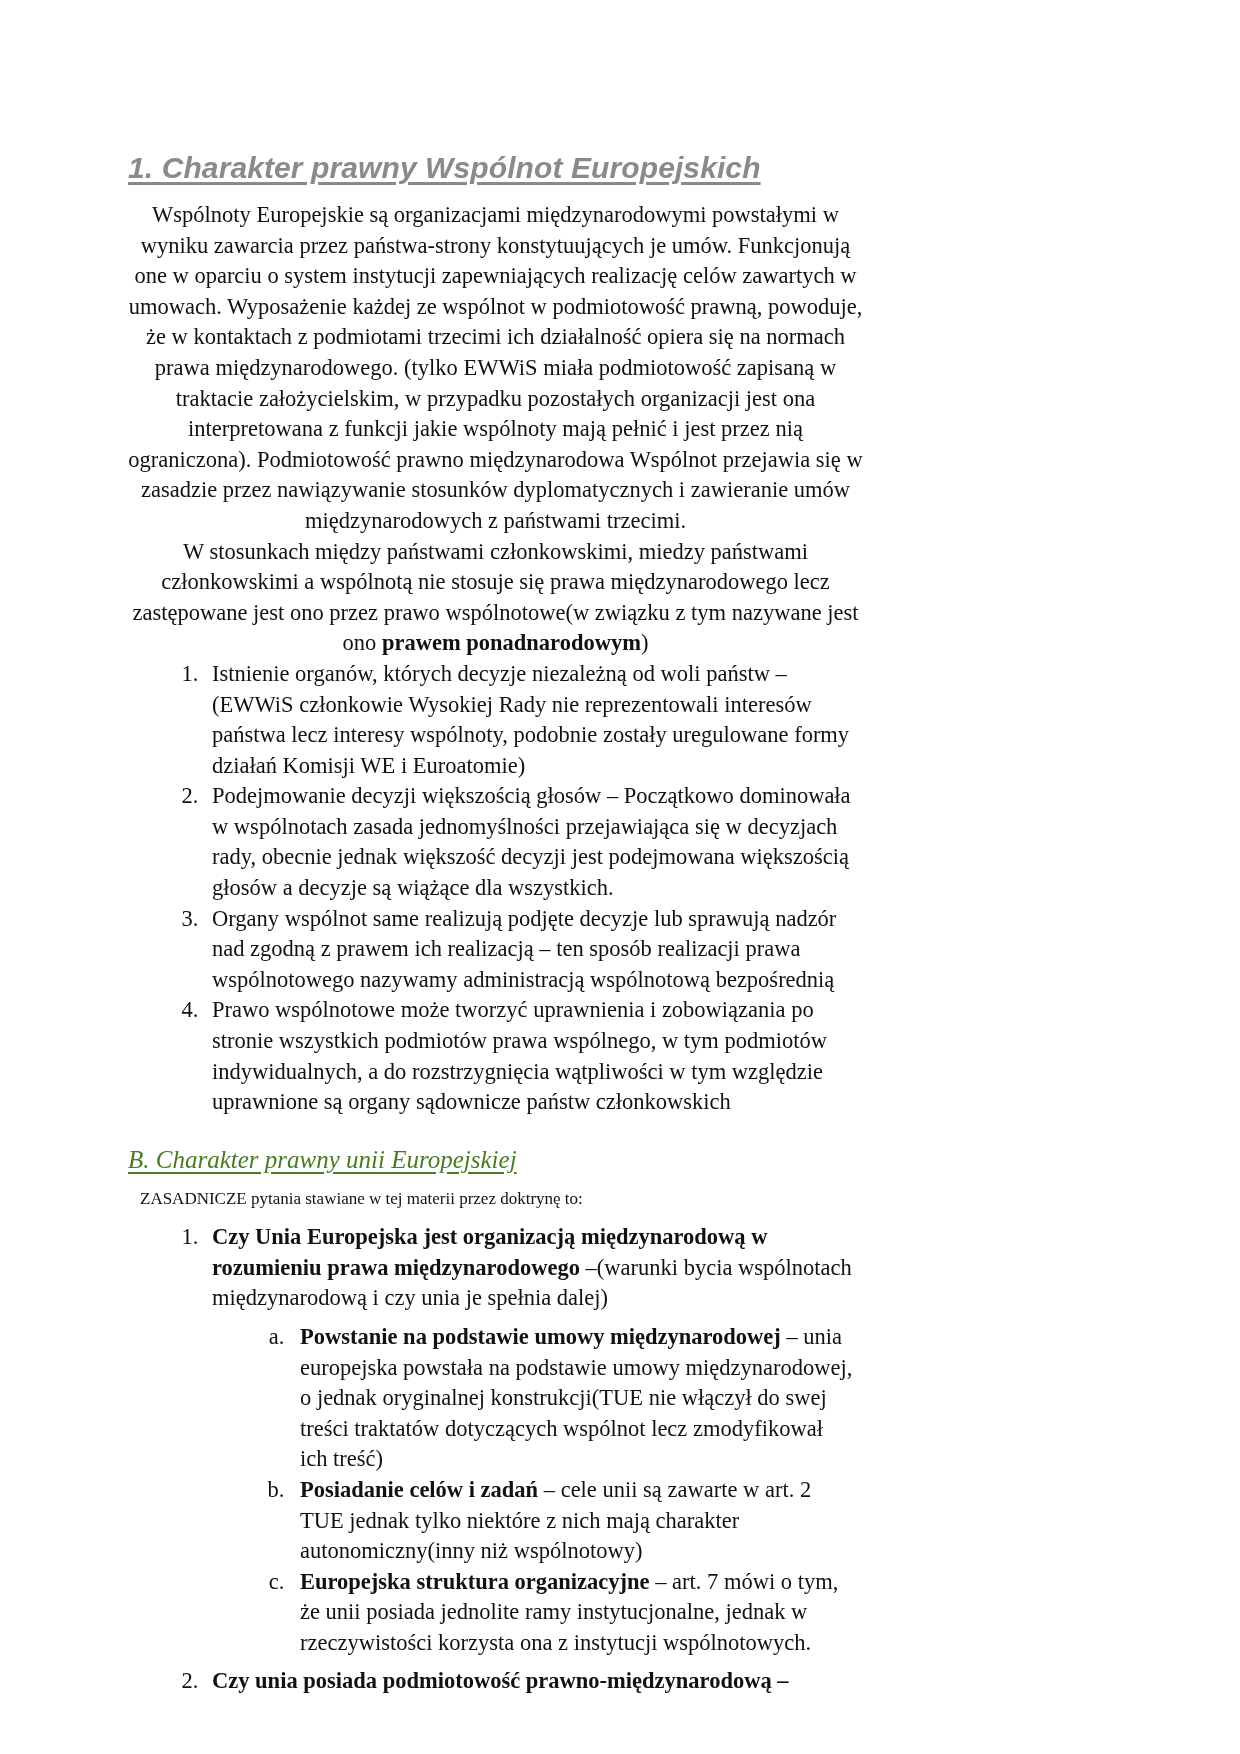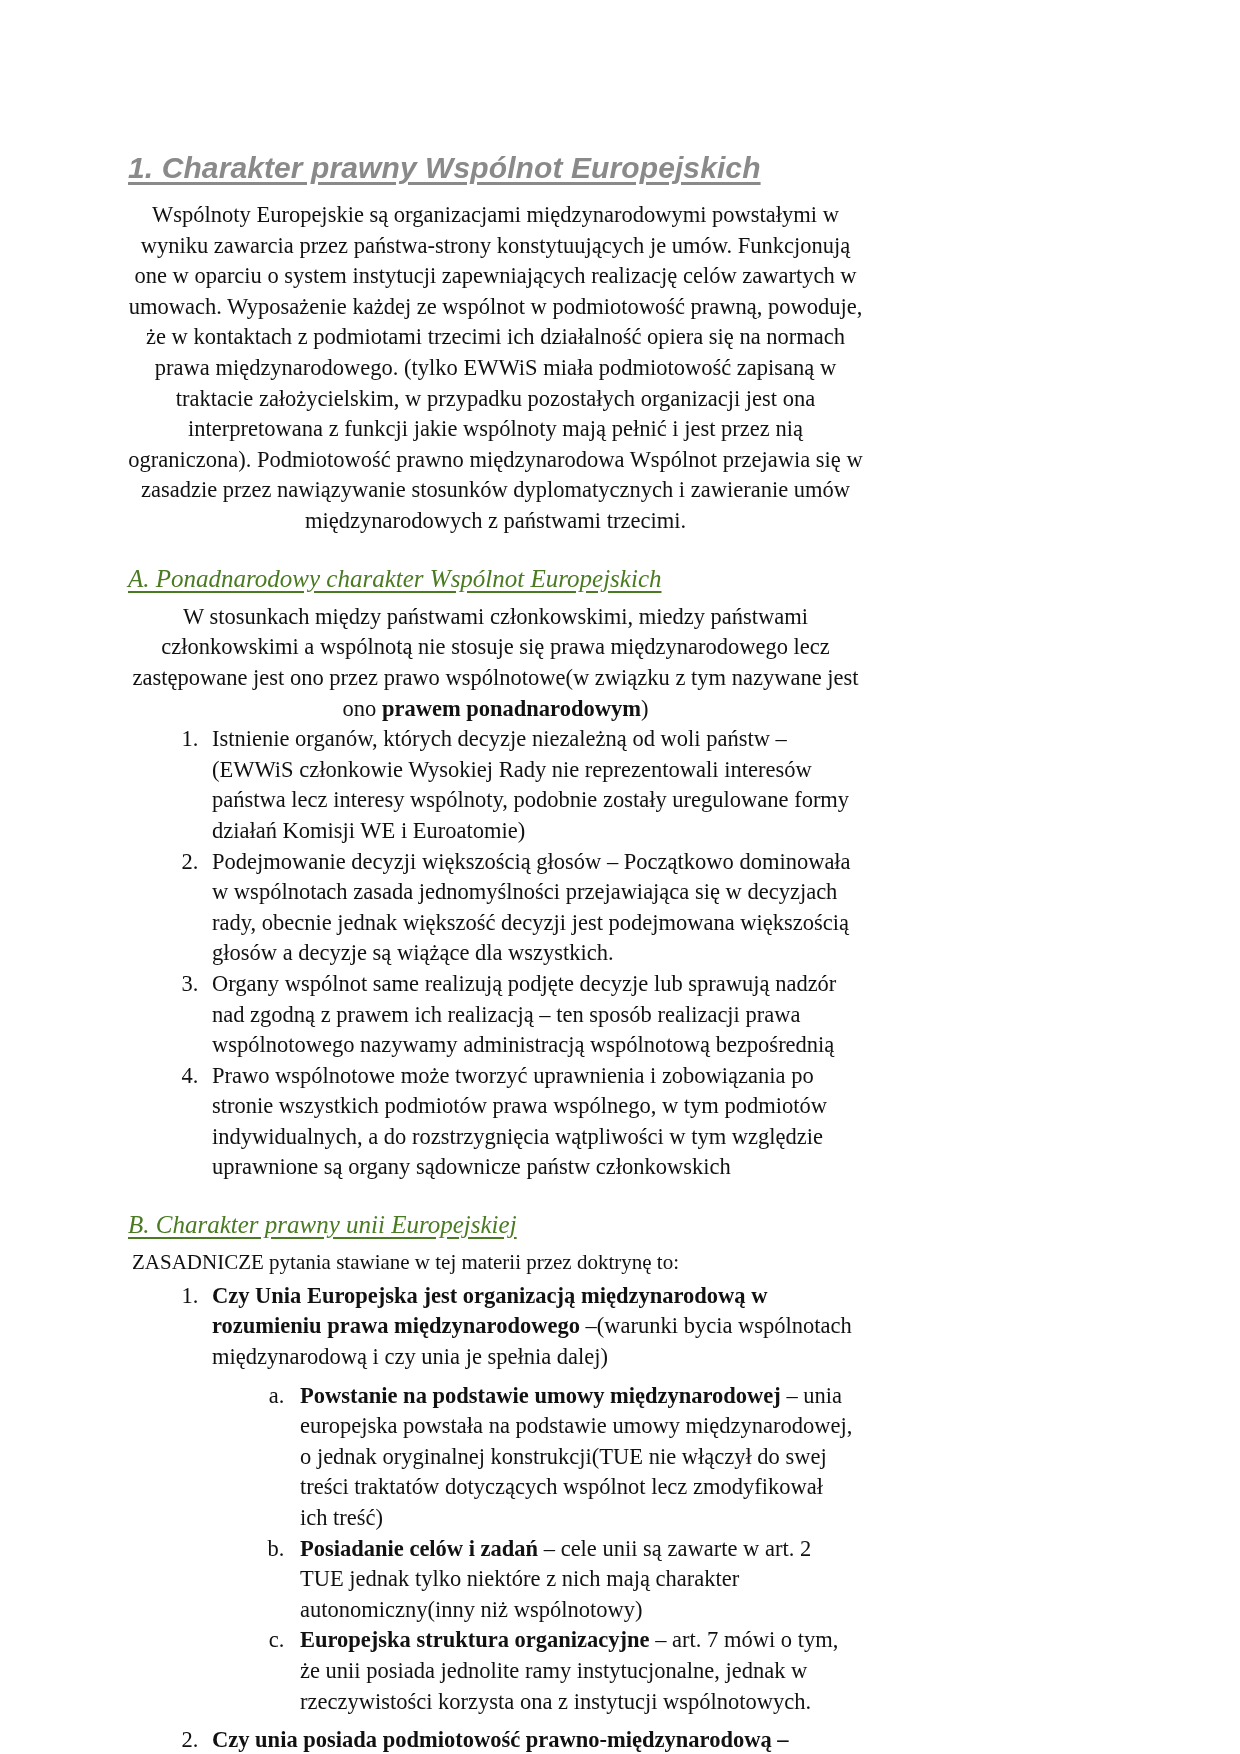--- a/index.html
+++ b/index.html
@@ -85,35 +85,34 @@
     margin: 0;
   }
   li .lead {
     font-weight: bold;
     text-align: right;
   }
   .bold {
     font-weight: bold;
   }
   .intro-line {
-    font-size: 21px;
+    font-size: 17px;
     line-height: 1.36;
-    margin: 4px;
+    margin: 12px;
   }
 </style>
 </head>
 <body>
 
 <div class="page">
 
   <h1 class="doc-title">1. Charakter prawny Wspólnot Europejskich</h1>
 
   <p class="body">Wspólnoty Europejskie są organizacjami międzynarodowymi powstałymi w wyniku zawarcia przez państwa-strony konstytuujących je umów. Funkcjonują one w oparciu o system instytucji zapewniających realizację celów zawartych w umowach. Wyposażenie każdej ze wspólnot w podmiotowość prawną, powoduje, że w kontaktach z podmiotami trzecimi ich działalność opiera się na normach prawa międzynarodowego. (tylko EWWiS miała podmiotowość zapisaną w traktacie założycielskim, w przypadku pozostałych organizacji jest ona interpretowana z funkcji jakie wspólnoty mają pełnić i jest przez nią ograniczona). Podmiotowość prawno międzynarodowa Wspólnot przejawia się w zasadzie przez nawiązywanie stosunków dyplomatycznych i zawieranie umów międzynarodowych z państwami trzecimi.</p>
 
-  <h2 class="section-heading">A. Ponadnarodowy charakter Wspólnot Europejskich</h2>
 
   <p class="body"><span>W stosunkach między państwami członkowskimi, miedzy państwami członkowskimi a wspólnotą nie stosuje się prawa międzynarodowego lecz zastępowane jest ono przez prawo wspólnotowe(w związku z tym nazywane jest ono </span><span class="bold">prawem ponadnarodowym</span><span>)</span></p>
 
 
   <ol class="numbered">
     <li>Istnienie organów, których decyzje niezależną od woli państw – (EWWiS członkowie Wysokiej Rady nie reprezentowali interesów państwa lecz interesy wspólnoty, podobnie zostały uregulowane formy działań Komisji WE i Euroatomie)</li>
     <li>Podejmowanie decyzji większością głosów – Początkowo dominowała w wspólnotach zasada jednomyślności przejawiająca się w decyzjach rady, obecnie jednak większość decyzji jest podejmowana większością głosów a decyzje są wiążące dla wszystkich.</li>
     <li>Organy wspólnot same realizują podjęte decyzje lub sprawują nadzór nad zgodną z prawem ich realizacją – ten sposób realizacji prawa wspólnotowego nazywamy administracją wspólnotową bezpośrednią</li>
     <li>Prawo wspólnotowe może tworzyć uprawnienia i zobowiązania po stronie wszystkich podmiotów prawa wspólnego, w tym podmiotów indywidualnych, a do rozstrzygnięcia wątpliwości w tym względzie uprawnione są organy sądownicze państw członkowskich</li>
   </ol>

